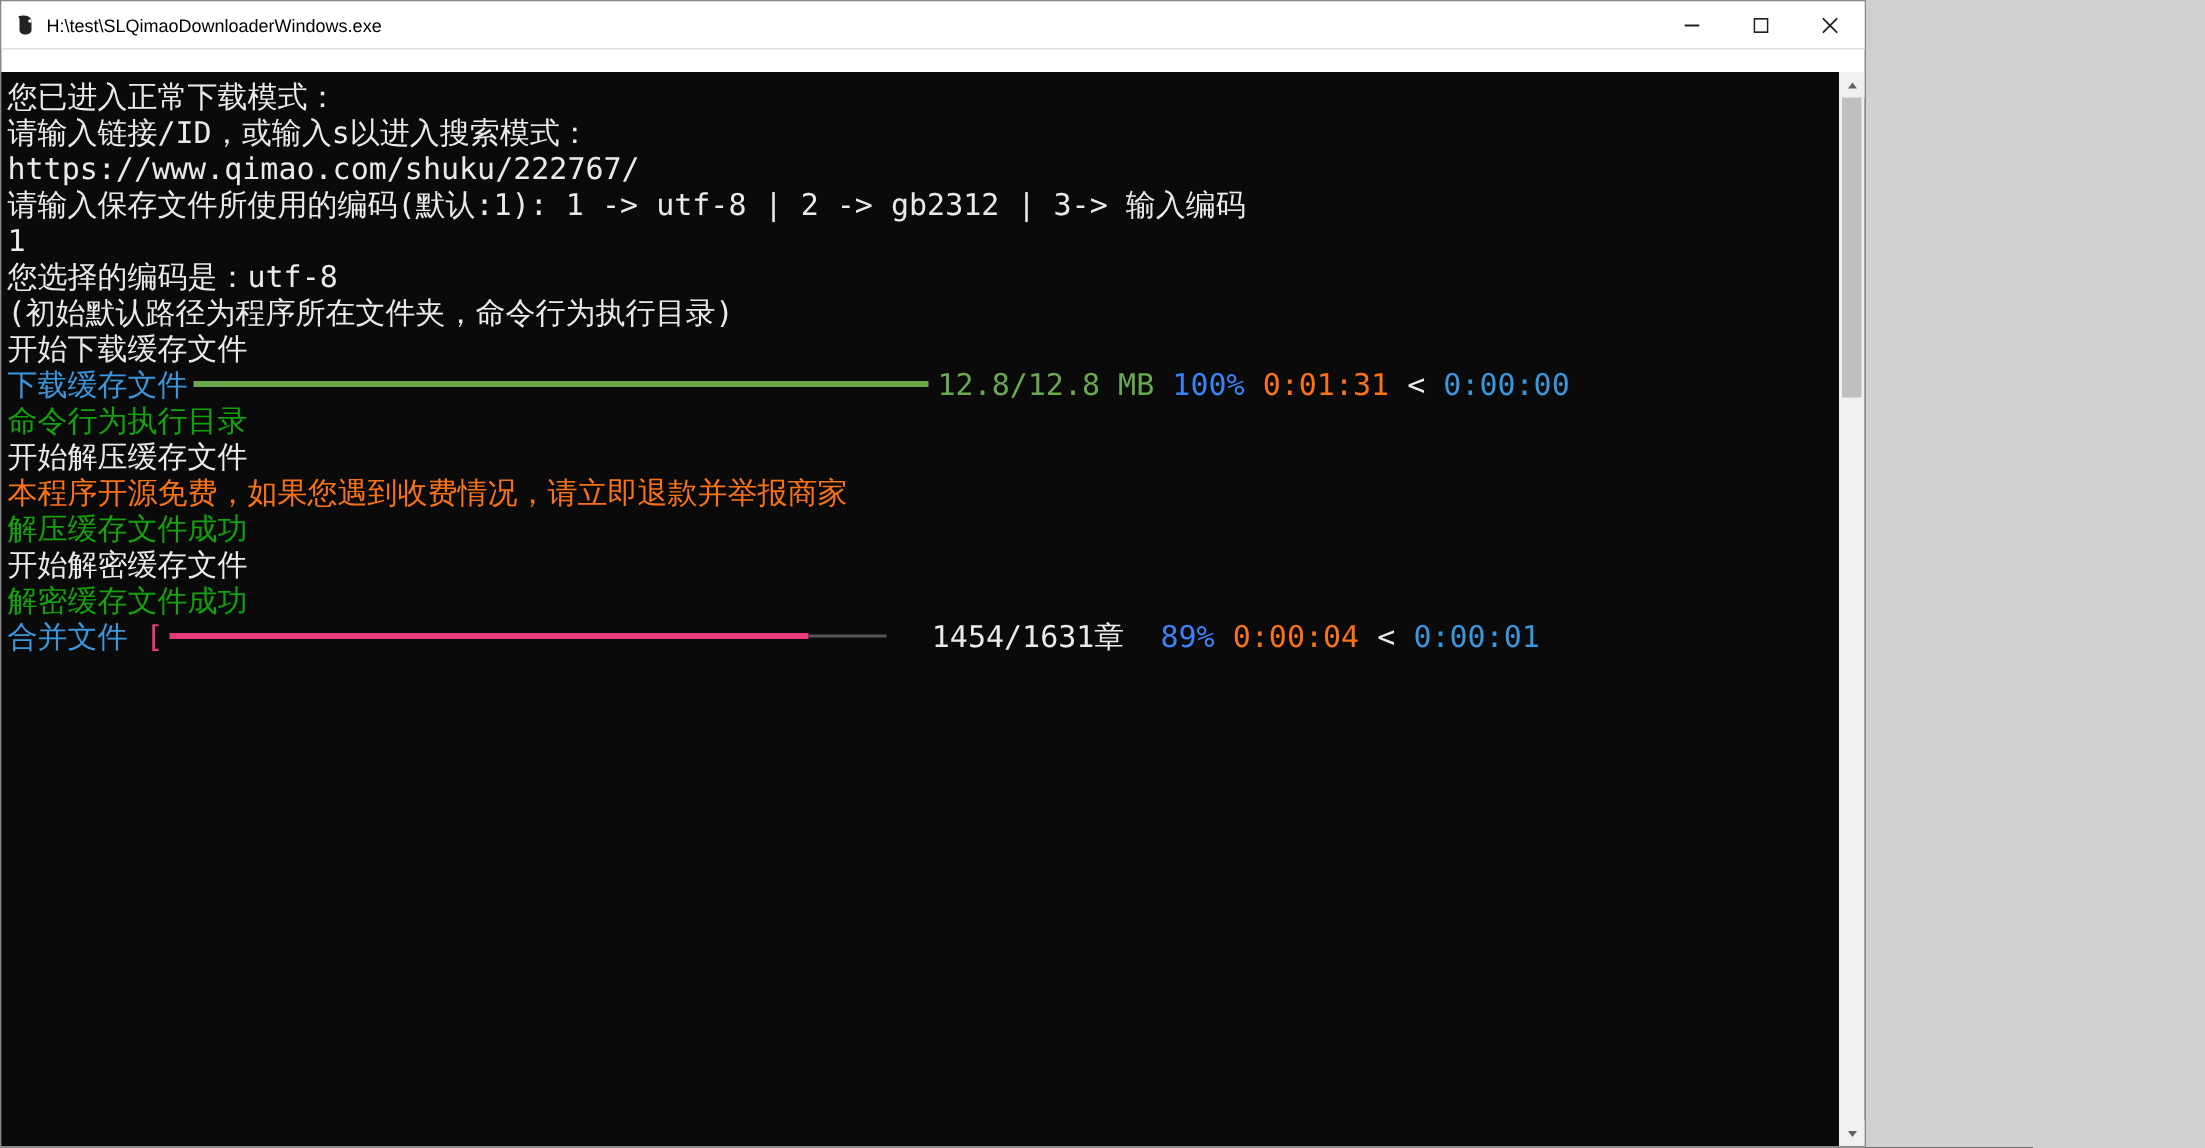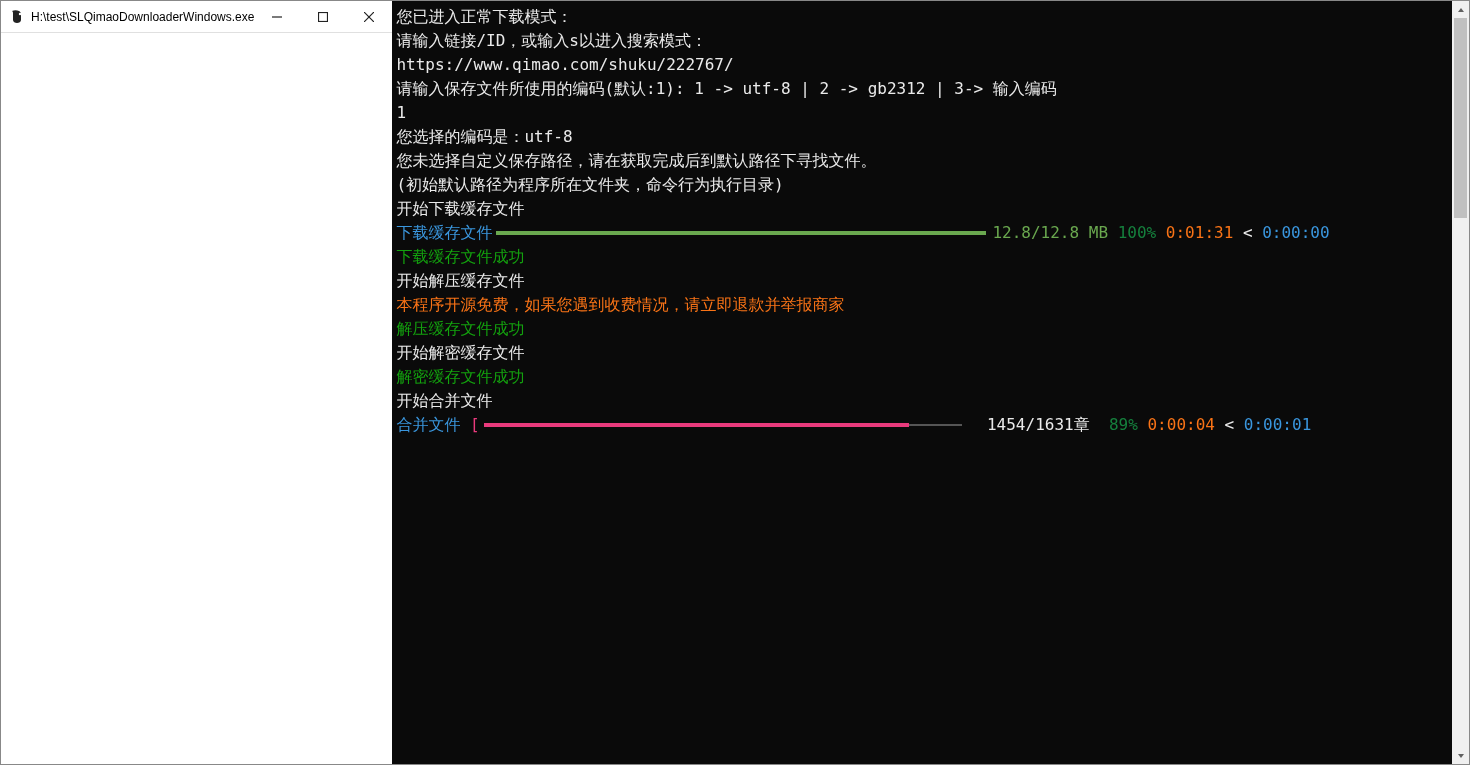--- a/index.html
+++ b/index.html
@@ -1,39 +1,39 @@
 <!DOCTYPE html>
 <html><head>
   <meta charset="utf-8">
   <style>
     * { margin: 0; padding: 0; box-sizing: border-box; }
     body { font-family: 'Segoe UI', Arial, sans-serif; background: #d0d0d0; width: 1470px; height: 765px; overflow: hidden; }
-    .window { width: 1470px; height: 765px; background: #ffffff; display: flex; flex-direction: row; border: 1px solid #888; }
+    .window { width: 1244px; height: 765px; background: #ffffff; display: flex; flex-direction: column; border: 1px solid #888; gap: 15px; }
     .titlebar { height: 32px; background: #ffffff; display: flex; align-items: center; border-bottom: 1px solid #e0e0e0; }
     .titlebar-icon { width: 16px; height: 16px; margin-left: 8px; margin-right: 6px; display: flex; align-items: center; justify-content: center; }
     .titlebar-icon svg { width: 16px; height: 16px; }
     .title-text { font-size: 12px; color: #000; flex: 0 0 auto; }
     .titlebar-spacer { flex: 1; }
     .wc-btn { width: 46px; height: 32px; display: flex; align-items: center; justify-content: center; }
     .wc-btn svg { width: 10px; height: 10px; stroke: #222; stroke-width: 1.2; fill: none; }
     .console-wrapper { flex: 1; display: flex; background: #000; position: relative; }
-    .console { flex: 1; background: #0a0a0a; color: #e8e8e8; font-family: 'NSimSun', 'SimSun', 'Consolas', monospace; font-size: 16px; line-height: 24px; padding: 4px 4px; overflow: hidden; }
+    .console { flex: 1; background: #0a0a0a; color: #e8e8e8; font-family: 'NSimSun', 'SimSun', 'Consolas', monospace; font-size: 20px; line-height: 24px; padding: 4px 4px; overflow: hidden; }
     .scrollbar { width: 17px; background: #f0f0f0; position: relative; }
     .scroll-arrow { width: 17px; height: 17px; background: #f0f0f0; display: flex; align-items: center; justify-content: center; position: absolute; left: 0; }
     .scroll-arrow.up { top: 0; }
     .scroll-arrow.down { bottom: 0; }
     .scroll-arrow svg { width: 8px; height: 8px; fill: #606060; }
     .scroll-thumb { position: absolute; top: 17px; left: 2px; right: 2px; height: 200px; background: #c0c0c0; }
     .ln { white-space: pre; }
     .c-white { color: #eaeaea; }
     .c-blue { color: #3a96dd; }
     .c-green { color: #6aa84f; }
     .c-brgreen { color: #13a10e; }
     .c-olive { color: #f97316; }
-    .c-magenta { color: #15803d; }
+    .c-magenta { color: #3b82f6; }
     .c-pink { color: #e93a7c; }
     .pbar-line { display: flex; align-items: center; height: 24px; text-align: center; }
     .pbar-track { flex: 0 0 auto; height: 2px; margin: 0 6px 0 4px; position: relative; }
     .pbar-fill { height: 4px; position: absolute; left: 0; top: -1px; }
     .pbar-rest { height: 2px; position: absolute; top: 0; }
   </style>
 </head>
 <body>
 
 <div class="window">
@@ -65,45 +65,43 @@
   </div>
 
   <div class="console-wrapper">
     <div class="console">
       <div class="ln c-white">您已进入正常下载模式：</div>
       <div class="ln c-white">请输入链接/ID，或输入s以进入搜索模式：</div>
       <div class="ln c-white">https://www.qimao.com/shuku/222767/</div>
       <div class="ln c-white">请输入保存文件所使用的编码(默认:1): 1 -&gt; utf-8 | 2 -&gt; gb2312 | 3-&gt; 输入编码</div>
       <div class="ln c-white">1</div>
       <div class="ln c-white">您选择的编码是：utf-8</div>
-      <div class="ln c-white">您未选择自定义保存路径，请在获取完成后到默认路径下寻找文件。</div>
       <div class="ln c-white">(初始默认路径为程序所在文件夹，命令行为执行目录)</div>
       <div class="ln c-white">开始下载缓存文件</div>
 
       <div class="ln pbar-line">
         <span class="c-blue">下载缓存文件</span>
         <span class="pbar-track" style="width:490px">
           <span class="pbar-fill" style="width:100%;background:#6aa84f"></span>
         </span>
         <span class="c-green">12.8/12.8 MB</span>
         <span> </span>
         <span class="c-magenta">100%</span>
         <span> </span>
         <span class="c-olive">0:01:31</span>
         <span class="c-white"> &lt; </span>
         <span class="c-blue">0:00:00</span>
       </div>
 
-      <div class="ln c-brgreen">下载缓存文件成功</div>
+      <div class="ln c-brgreen">命令行为执行目录</div>
       <div class="ln c-white">开始解压缓存文件</div>
       <div class="ln c-olive">本程序开源免费，如果您遇到收费情况，请立即退款并举报商家</div>
       <div class="ln c-brgreen">解压缓存文件成功</div>
       <div class="ln c-white">开始解密缓存文件</div>
       <div class="ln c-brgreen">解密缓存文件成功</div>
-      <div class="ln c-white">开始合并文件</div>
 
       <div class="ln pbar-line">
         <span class="c-blue">合并文件</span>
         <span class="c-pink"> [</span>
         <span class="pbar-track" style="width:478px">
           <span class="pbar-fill" style="width:89%;background:#e93a7c"></span>
           <span class="pbar-rest" style="left:89%;right:0;background:#555"></span>
         </span>
         <span>  </span>
         <span class="c-white">1454/1631章 </span>

